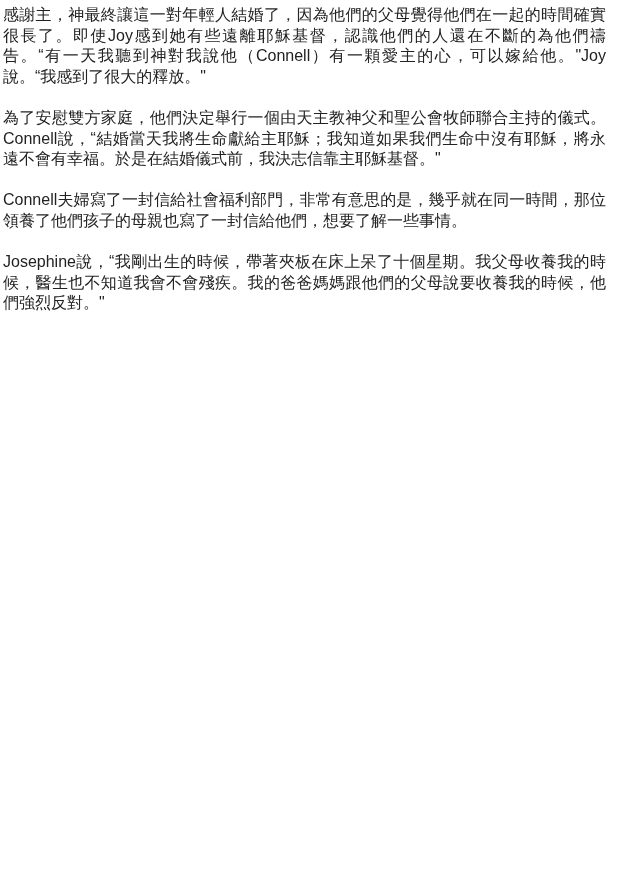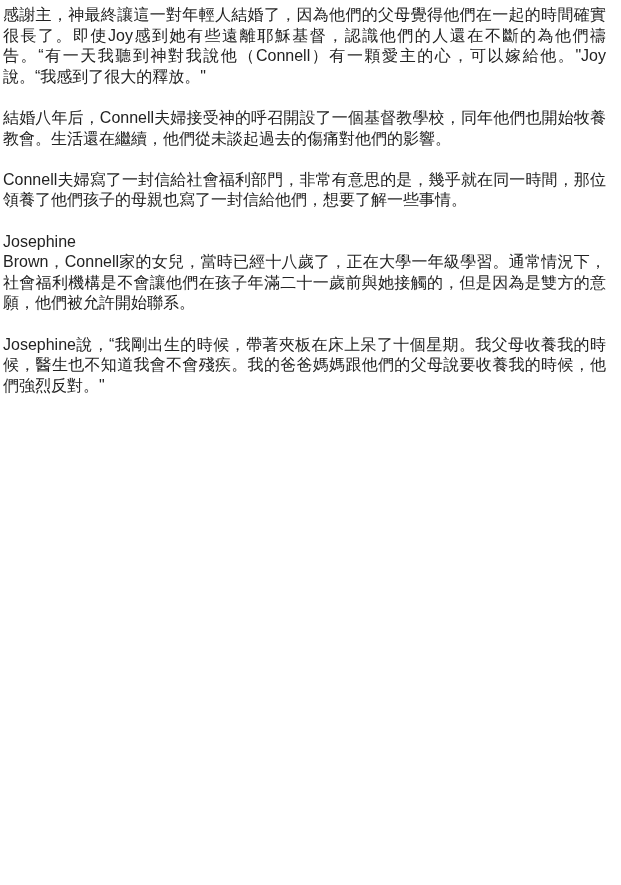--- a/index.html
+++ b/index.html
@@ -26,18 +26,16 @@
     text-justify: inter-ideograph;
     white-space: pre-wrap;
     overflow-wrap: break-word;
   }
 </style>
 </head>
 <body>
 
 <div class="page">
   <p class="para">感謝主，神最終讓這一對年輕人結婚了，因為他們的父母覺得他們在一起的時間確實很長了。即使Joy感到她有些遠離耶穌基督，認識他們的人還在不斷的為他們禱告。“有一天我聽到神對我說他（Connell）有一顆愛主的心，可以嫁給他。"Joy說。“我感到了很大的釋放。"</p>
-  <p class="para">結婚八年后，Connell夫婦接受神的呼召開設了一個基督教學校，同年他們也開始牧養教會。生活還在繼續，他們從未談起過去的傷痛對他們的影響。</p>
+  <p class="para">為了安慰雙方家庭，他們決定舉行一個由天主教神父和聖公會牧師聯合主持的儀式。Connell說，“結婚當天我將生命獻給主耶穌；我知道如果我們生命中沒有耶穌，將永遠不會有幸福。於是在結婚儀式前，我決志信靠主耶穌基督。"</p>
   <p class="para">Connell夫婦寫了一封信給社會福利部門，非常有意思的是，幾乎就在同一時間，那位領養了他們孩子的母親也寫了一封信給他們，想要了解一些事情。</p>
-  <p class="para">Josephine
-Brown，Connell家的女兒，當時已經十八歲了，正在大學一年級學習。通常情況下，社會福利機構是不會讓他們在孩子年滿二十一歲前與她接觸的，但是因為是雙方的意願，他們被允許開始聯系。</p>
   <p class="para">Josephine說，“我剛出生的時候，帶著夾板在床上呆了十個星期。我父母收養我的時候，醫生也不知道我會不會殘疾。我的爸爸媽媽跟他們的父母說要收養我的時候，他們強烈反對。"</p>
 </div>
 
 </body></html>

